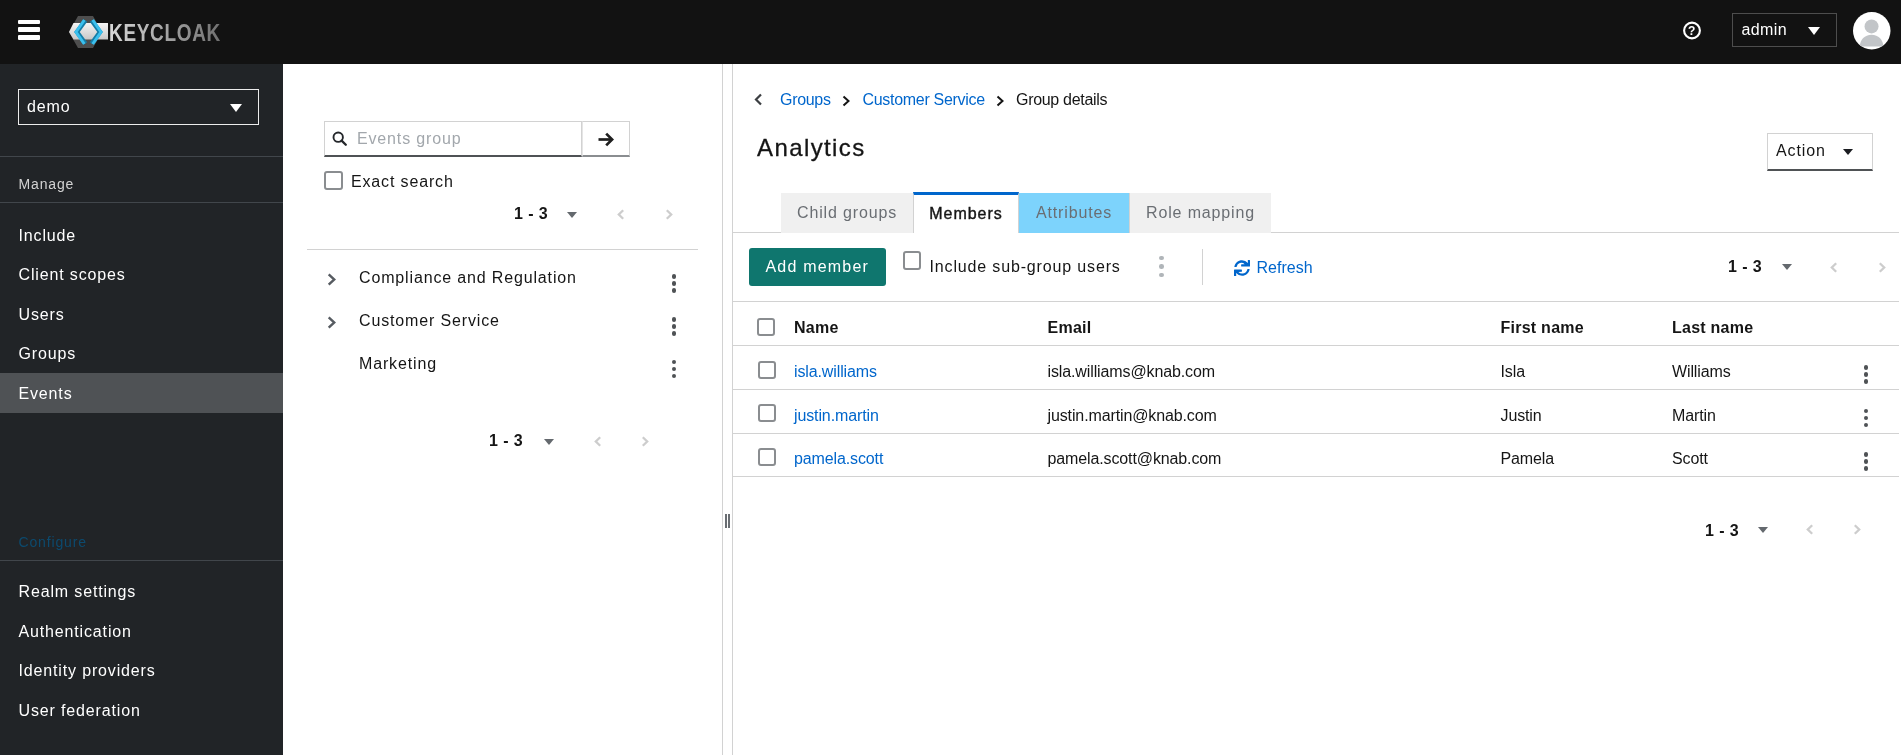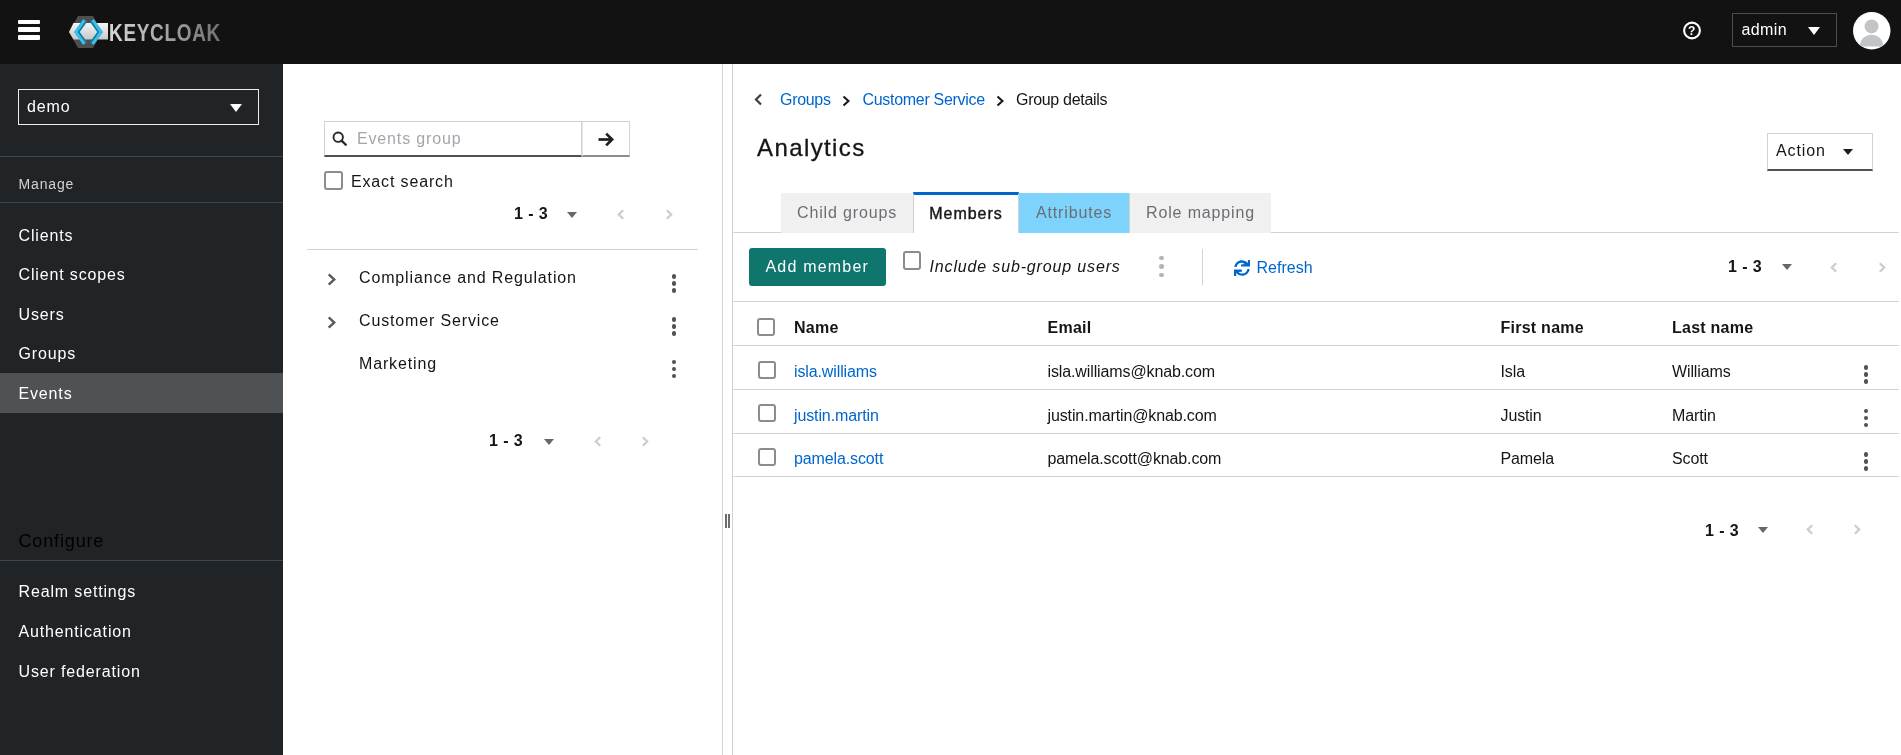--- a/index.html
+++ b/index.html
@@ -69,31 +69,32 @@
 </svg>
 
 <div class="abs" style="left:0;top:64px;width:283px;height:691px;background:#212427;"></div>
 <div class="abs ct" style="left:17.5px;top:88.5px;width:241px;height:36px;border:1px solid #ececec;color:#fff;padding-left:8.5px;">demo</div>
 <div class="abs" style="left:229.5px;top:104px;width:0;height:0;border-left:6px solid transparent;border-right:6px solid transparent;border-top:8px solid #fff;"></div>
 <div class="abs" style="left:0;top:156px;width:283px;height:1px;background:#41464b;"></div>
 <div class="abs ct" style="left:18.5px;top:174px;height:19px;color:#d2d2d2;font-size:14px;">Manage</div>
 <div class="abs" style="left:0;top:202px;width:283px;height:1px;background:#41464b;"></div>
 <div class="abs" style="left:0;top:372.5px;width:283px;height:40px;background:#4f5255;"></div>
 <div class="abs" style="left:0;top:215.5px;width:283px;color:#fff;">
-  <div class="ct" style="height:40px;padding-left:18.5px;">Clients</div>
+  <div class="ct" style="height:40px;padding-left:18.5px;">Include</div>
   <div class="ct" style="height:39.5px;padding-left:18.5px;">Client scopes</div>
   <div class="ct" style="height:39.5px;padding-left:18.5px;">Users</div>
   <div class="ct" style="height:39.5px;padding-left:18.5px;">Groups</div>
   <div class="ct" style="height:39.5px;padding-left:18.5px;">Events</div>
 </div>
-<div class="abs ct" style="left:18.5px;top:532px;height:19px;color:#000000;font-size:18px;">Configure</div>
+<div class="abs ct" style="left:18.5px;top:532px;height:19px;color:#0c4a6e;font-size:14px;">Configure</div>
 <div class="abs" style="left:0;top:560px;width:283px;height:1px;background:#41464b;"></div>
 <div class="abs" style="left:0;top:571.5px;width:283px;color:#fff;">
   <div class="ct" style="height:40px;padding-left:18.5px;">Realm settings</div>
   <div class="ct" style="height:40px;padding-left:18.5px;">Authentication</div>
+  <div class="ct" style="height:39.5px;padding-left:18.5px;">Identity providers</div>
   <div class="ct" style="height:40px;padding-left:18.5px;">User federation</div>
 </div>
 
 <div class="abs" style="left:283px;top:64px;width:440px;height:691px;background:#fff;border-right:1px solid #d2d2d2;"></div>
 
 <div class="abs" style="left:324px;top:121px;width:258px;height:36px;border:1px solid #d2d2d2;border-bottom:2px solid #4f5255;background:#fff;"></div>
 <svg class="abs" style="left:331.5px;top:130.5px;" width="16" height="16" viewBox="0 0 16 16">
   <circle cx="6.2" cy="6.2" r="4.7" fill="none" stroke="#24272b" stroke-width="1.9"></circle>
   <line x1="9.6" y1="9.6" x2="13.8" y2="13.8" stroke="#24272b" stroke-width="2.3" stroke-linecap="round"></line>
 </svg>
@@ -174,21 +175,21 @@
 <div class="abs" style="left:1843px;top:149px;width:0;height:0;border-left:5.5px solid transparent;border-right:5.5px solid transparent;border-top:6.5px solid #1b1d21;"></div>
 
 <div class="abs hr" style="left:732px;top:232px;width:1167px;"></div>
 <div class="abs ct" style="left:781px;top:193px;width:132px;height:40px;background:#f0f0f0;color:#6a6e73;justify-content:center;">Child groups</div>
 <div class="abs ct" style="left:913px;top:192px;width:106px;height:41px;background:#fff;border:1px solid #d2d2d2;border-bottom:none;border-top:3px solid #0066cc;justify-content:center;letter-spacing:0.95px;-webkit-text-stroke:0.4px #151515;">Members</div>
 <div class="abs ct" style="left:1019px;top:193px;width:110px;height:40px;background:#7dd3fc;color:#6a6e73;justify-content:center;">Attributes</div>
 <div class="abs ct" style="left:1129px;top:193px;width:142px;height:40px;background:#f0f0f0;color:#6a6e73;justify-content:center;border-left:1px solid #d2d2d2;">Role mapping</div>
 
 <div class="abs ct" style="left:748.5px;top:248px;width:137.5px;height:37.5px;background:#0f766e;border-radius:3px;color:#fff;justify-content:center;letter-spacing:1.2px;">Add member</div>
 <div class="abs" style="left:902.5px;top:251px;width:18.5px;height:18.5px;border:2px solid #8a8d90;border-radius:3px;background:#fff;"></div>
-<div class="abs ct" style="left:929.5px;top:256px;height:22px;font-style:italic;">Include sub-group users</div>
+<div class="abs ct" style="left:929.5px;top:256px;height:22px;">Include sub-group users</div>
 <div class="abs kebab" style="left:1159px;top:252px;">
     <span style="background:#b0b5b9;margin:3.9px auto;"></span>
     <span style="background:#b0b5b9;margin:3.9px auto;"></span>
     <span style="background:#b0b5b9;margin:3.9px auto;"></span>
   </div>
 <div class="abs" style="left:1202px;top:249px;width:1px;height:36px;background:#d2d2d2;"></div>
 <svg class="abs" style="left:1234px;top:259.5px;" width="16" height="16" viewBox="0 0 512 512">
   <path fill="#0066cc" d="M440.65 12.57l4 82.77A247.16 247.16 0 0 0 255.83 8C134.73 8 33.91 94.92 12.29 209.82A12 12 0 0 0 24.09 224h49.05a12 12 0 0 0 11.67-9.26 155.25 155.25 0 0 1 256.24-82.1l-101.09 4.86a12 12 0 0 0-11.44 12v47.41a12 12 0 0 0 12 12H500a12 12 0 0 0 12-12V12a12 12 0 0 0-12-12h-47.37a12 12 0 0 0-11.98 12.57zM255.83 432a155.25 155.25 0 0 1-114.92-50.91l101.09-4.86a12 12 0 0 0 11.44-12v-47.41a12 12 0 0 0-12-12H12a12 12 0 0 0-12 12V500a12 12 0 0 0 12 12h47.35a12 12 0 0 0 12-12.6l-4-82.57A247.17 247.17 0 0 0 256.17 504c121.11 0 221.93-86.92 243.55-201.82a12 12 0 0 0-11.8-14.18h-49.05a12 12 0 0 0-11.67 9.26A155.47 155.47 0 0 1 255.83 432z"></path>
 </svg>
 <div class="abs ct blue" style="left:1256.5px;top:257px;height:22px;letter-spacing:0;">Refresh</div>

